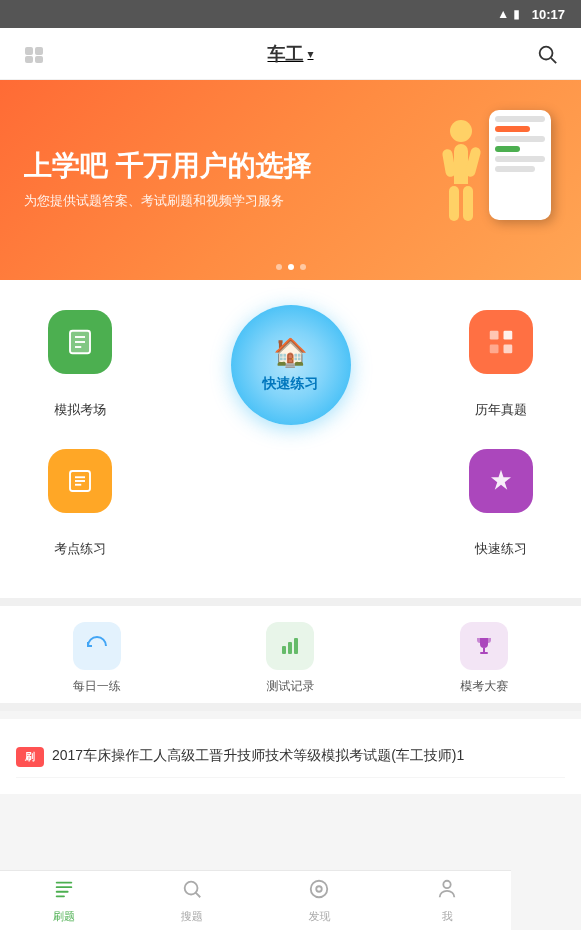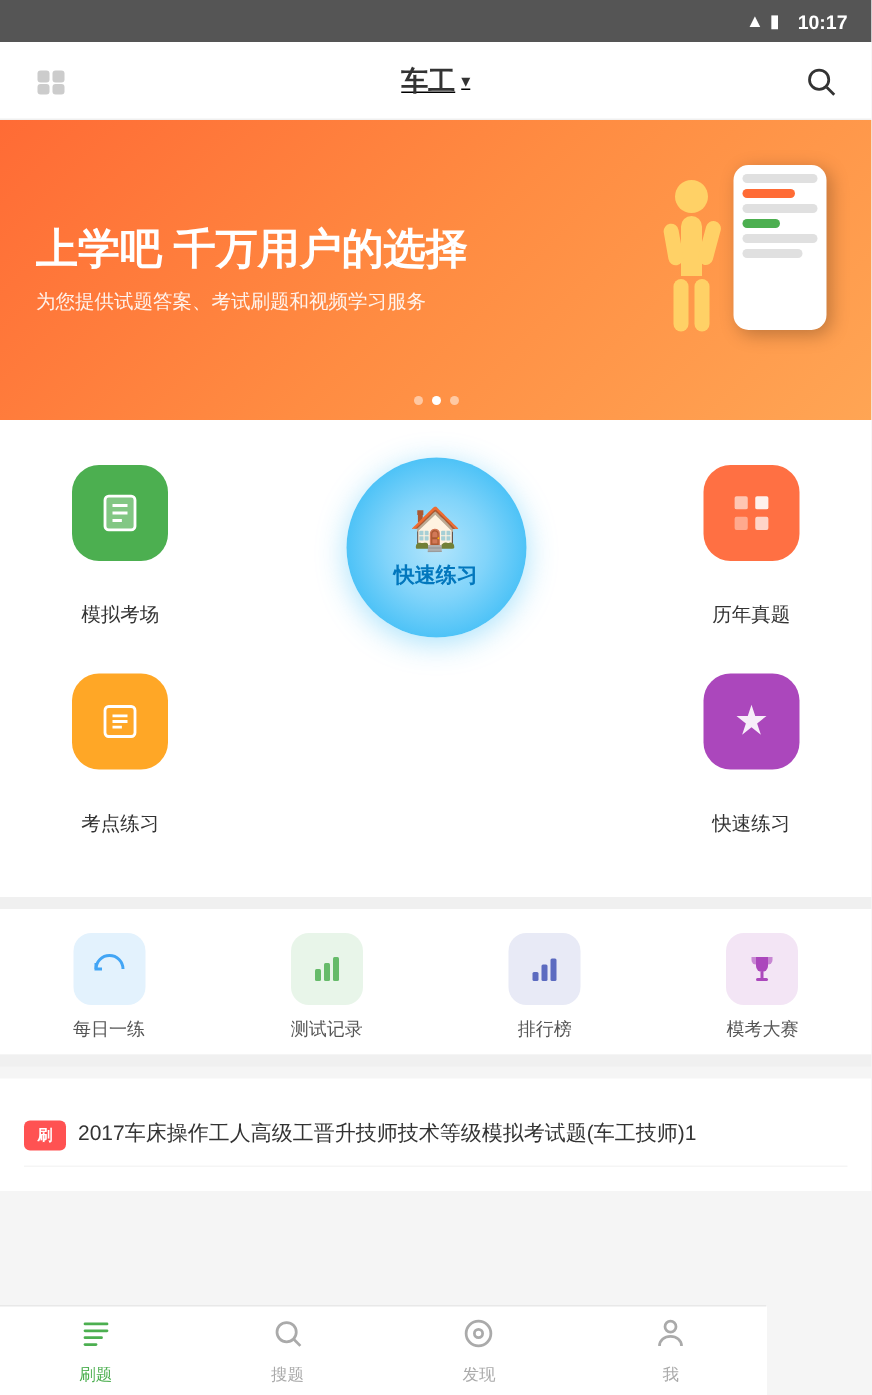--- a/index.html
+++ b/index.html
@@ -474,30 +474,20 @@
       <div class="menu-icon-wrap light-green">
         <svg width="24" height="24" viewBox="0 0 24 24" fill="none">
           <rect x="4" y="12" width="4" height="8" fill="#66bb6a" rx="1"></rect>
           <rect x="10" y="8" width="4" height="12" fill="#66bb6a" rx="1"></rect>
           <rect x="16" y="4" width="4" height="16" fill="#66bb6a" rx="1"></rect>
         </svg>
       </div>
       <span class="menu-label">测试记录</span>
     </div>
     <div class="menu-item">
-      <div class="menu-icon-wrap light-indigo">
-        <svg width="24" height="24" viewBox="0 0 24 24" fill="none">
-          <rect x="4" y="14" width="4" height="6" fill="#5c6bc0" rx="1"></rect>
-          <rect x="10" y="9" width="4" height="11" fill="#5c6bc0" rx="1"></rect>
-          <rect x="16" y="5" width="4" height="15" fill="#5c6bc0" rx="1"></rect>
-        </svg>
-      </div>
-      <span class="menu-label">排行榜</span>
-    </div>
-    <div class="menu-item">
       <div class="menu-icon-wrap light-purple">
         <svg width="24" height="24" viewBox="0 0 24 24" fill="none">
           <path d="M8 4 h8 v6 a4 4 0 0 1 -8 0 Z" fill="#ab47bc"></path>
           <path d="M5 4 h3 v5 a3 3 0 0 1 -3 -3 Z" fill="#ab47bc" opacity="0.6"></path>
           <path d="M16 4 h3 v2 a3 3 0 0 1 -3 3 Z" fill="#ab47bc" opacity="0.6"></path>
           <rect x="11" y="14" width="2" height="4" fill="#ab47bc"></rect>
           <rect x="8" y="18" width="8" height="2" rx="1" fill="#ab47bc"></rect>
         </svg>
       </div>
       <span class="menu-label">模考大赛</span>

